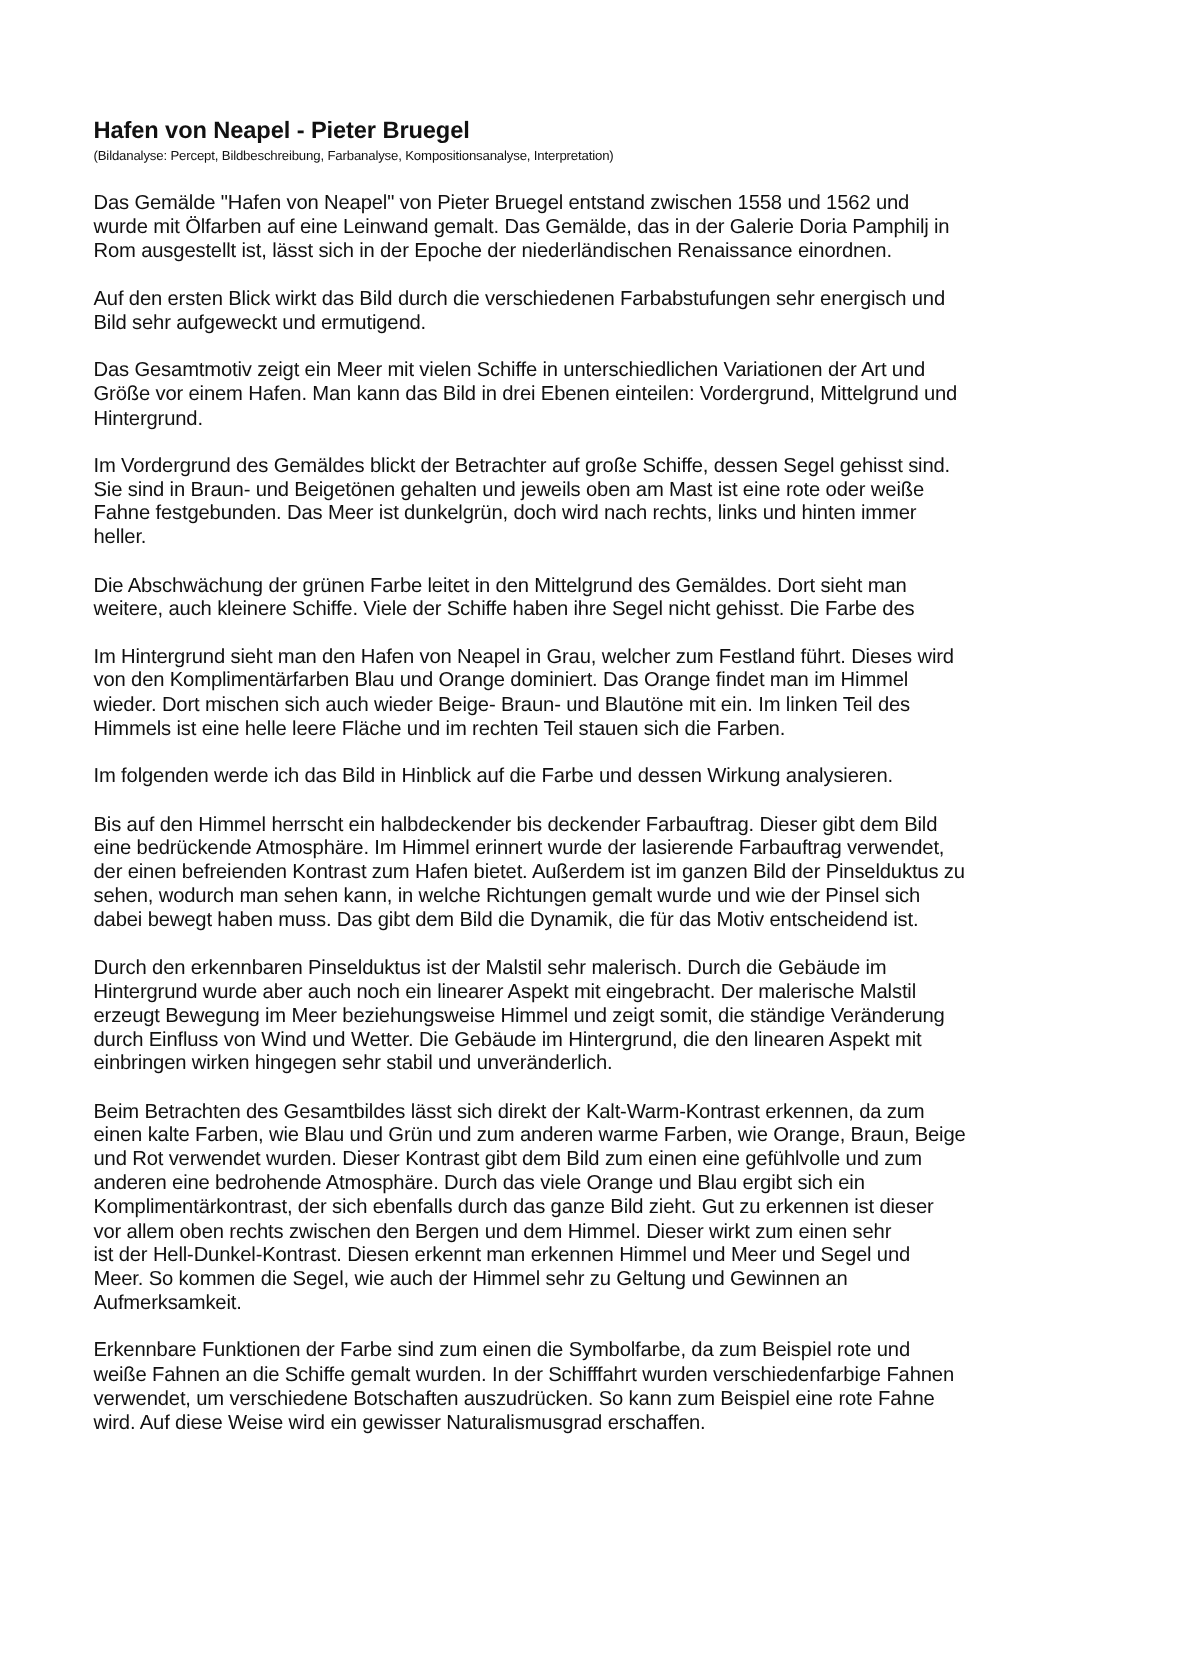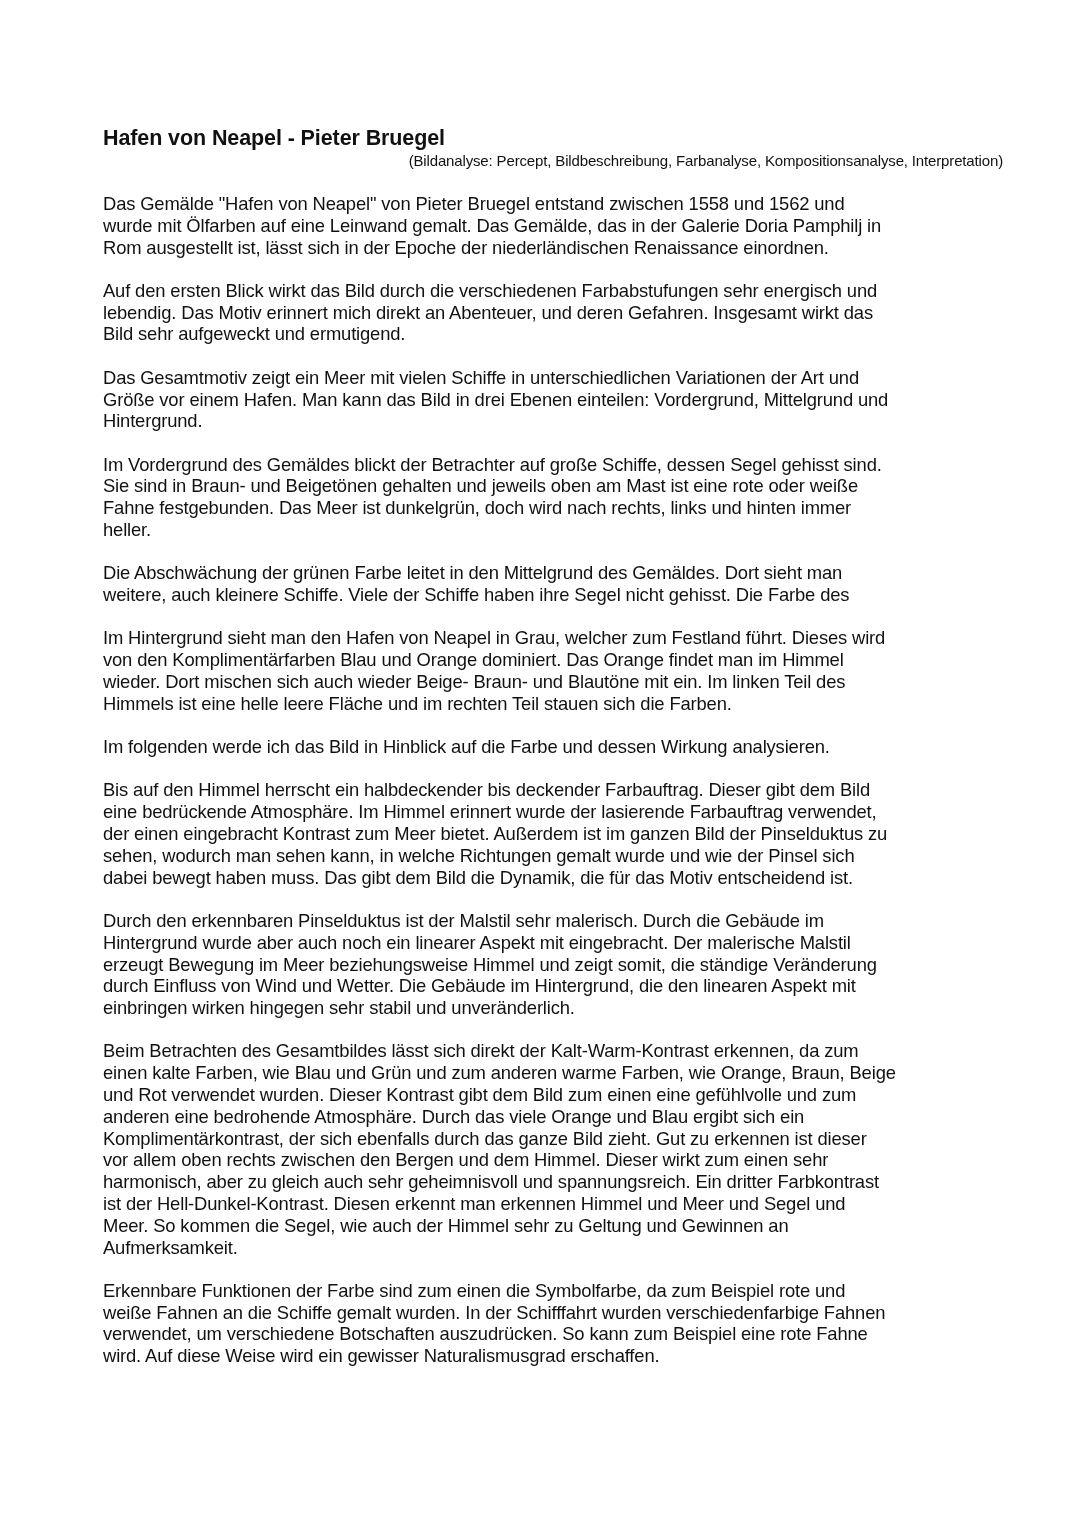--- a/index.html
+++ b/index.html
@@ -10,38 +10,36 @@
     body {
       width: 1080px;
       height: 1527px;
       position: relative;
       overflow: hidden;
       font-family: "Liberation Sans", "DejaVu Sans", sans-serif;
       color: #111111;
     }
     .page {
       position: absolute;
-      left: 103px;
+      left: 85px;
       top: 106px;
       width: 900px;
-      margin-top: 20px;
     }
     .title {
       font-size: 21.5px;
       font-weight: bold;
       line-height: 24px;
       margin: 0;
       letter-spacing: -0.1px;
     }
     .subtitle {
-      font-size: 15px;
+      font-size: 12px;
       line-height: 22px;
       margin: 0 0 21px 0;
       letter-spacing: -0.15px;
-      text-align: right;
     }
     .para {
       margin: 0 0 21.5px 0;
       font-size: 18.4px;
       line-height: 21.8px;
       letter-spacing: -0.15px;
     }
     .line {
       display: block;
       white-space: nowrap;
@@ -54,21 +52,20 @@
   <h1 class="title">Hafen von Neapel - Pieter Bruegel</h1>
   <p class="subtitle">(Bildanalyse: Percept, Bildbeschreibung, Farbanalyse, Kompositionsanalyse, Interpretation)</p>
   <div id="body-paragraphs">
       <p class="para">
         <span class="line">Das Gemälde "Hafen von Neapel" von Pieter Bruegel entstand zwischen 1558 und 1562 und</span>
         <span class="line">wurde mit Ölfarben auf eine Leinwand gemalt. Das Gemälde, das in der Galerie Doria Pamphilj in</span>
         <span class="line">Rom ausgestellt ist, lässt sich in der Epoche der niederländischen Renaissance einordnen.</span>
       </p>
       <p class="para">
         <span class="line">Auf den ersten Blick wirkt das Bild durch die verschiedenen Farbabstufungen sehr energisch und</span>
-        <span class="line">lebendig. Das Motiv erinnert mich direkt an Abenteuer, und deren Gefahren. Insgesamt wirkt das</span>
         <span class="line">Bild sehr aufgeweckt und ermutigend.</span>
       </p>
       <p class="para">
         <span class="line">Das Gesamtmotiv zeigt ein Meer mit vielen Schiffe in unterschiedlichen Variationen der Art und</span>
         <span class="line">Größe vor einem Hafen. Man kann das Bild in drei Ebenen einteilen: Vordergrund, Mittelgrund und</span>
         <span class="line">Hintergrund.</span>
       </p>
       <p class="para">
         <span class="line">Im Vordergrund des Gemäldes blickt der Betrachter auf große Schiffe, dessen Segel gehisst sind.</span>
         <span class="line">Sie sind in Braun- und Beigetönen gehalten und jeweils oben am Mast ist eine rote oder weiße</span>
@@ -84,39 +81,38 @@
         <span class="line">von den Komplimentärfarben Blau und Orange dominiert. Das Orange findet man im Himmel</span>
         <span class="line">wieder. Dort mischen sich auch wieder Beige- Braun- und Blautöne mit ein. Im linken Teil des</span>
         <span class="line">Himmels ist eine helle leere Fläche und im rechten Teil stauen sich die Farben.</span>
       </p>
       <p class="para">
         <span class="line">Im folgenden werde ich das Bild in Hinblick auf die Farbe und dessen Wirkung analysieren.</span>
       </p>
       <p class="para">
         <span class="line">Bis auf den Himmel herrscht ein halbdeckender bis deckender Farbauftrag. Dieser gibt dem Bild</span>
         <span class="line">eine bedrückende Atmosphäre. Im Himmel erinnert wurde der lasierende Farbauftrag verwendet,</span>
-        <span class="line">der einen eingebracht Kontrast zum Meer bietet. Außerdem ist im ganzen Bild der Pinselduktus zu</span>
+        <span class="line">der einen befreienden Kontrast zum Hafen bietet. Außerdem ist im ganzen Bild der Pinselduktus zu</span>
         <span class="line">sehen, wodurch man sehen kann, in welche Richtungen gemalt wurde und wie der Pinsel sich</span>
         <span class="line">dabei bewegt haben muss. Das gibt dem Bild die Dynamik, die für das Motiv entscheidend ist.</span>
       </p>
       <p class="para">
         <span class="line">Durch den erkennbaren Pinselduktus ist der Malstil sehr malerisch. Durch die Gebäude im</span>
         <span class="line">Hintergrund wurde aber auch noch ein linearer Aspekt mit eingebracht. Der malerische Malstil</span>
         <span class="line">erzeugt Bewegung im Meer beziehungsweise Himmel und zeigt somit, die ständige Veränderung</span>
         <span class="line">durch Einfluss von Wind und Wetter. Die Gebäude im Hintergrund, die den linearen Aspekt mit</span>
         <span class="line">einbringen wirken hingegen sehr stabil und unveränderlich.</span>
       </p>
       <p class="para">
         <span class="line">Beim Betrachten des Gesamtbildes lässt sich direkt der Kalt-Warm-Kontrast erkennen, da zum</span>
         <span class="line">einen kalte Farben, wie Blau und Grün und zum anderen warme Farben, wie Orange, Braun, Beige</span>
         <span class="line">und Rot verwendet wurden. Dieser Kontrast gibt dem Bild zum einen eine gefühlvolle und zum</span>
         <span class="line">anderen eine bedrohende Atmosphäre. Durch das viele Orange und Blau ergibt sich ein</span>
         <span class="line">Komplimentärkontrast, der sich ebenfalls durch das ganze Bild zieht. Gut zu erkennen ist dieser</span>
         <span class="line">vor allem oben rechts zwischen den Bergen und dem Himmel. Dieser wirkt zum einen sehr</span>
-        <span class="line">harmonisch, aber zu gleich auch sehr geheimnisvoll und spannungsreich. Ein dritter Farbkontrast</span>
         <span class="line">ist der Hell-Dunkel-Kontrast. Diesen erkennt man erkennen Himmel und Meer und Segel und</span>
         <span class="line">Meer. So kommen die Segel, wie auch der Himmel sehr zu Geltung und Gewinnen an</span>
         <span class="line">Aufmerksamkeit.</span>
       </p>
       <p class="para">
         <span class="line">Erkennbare Funktionen der Farbe sind zum einen die Symbolfarbe, da zum Beispiel rote und</span>
         <span class="line">weiße Fahnen an die Schiffe gemalt wurden. In der Schifffahrt wurden verschiedenfarbige Fahnen</span>
         <span class="line">verwendet, um verschiedene Botschaften auszudrücken. So kann zum Beispiel eine rote Fahne</span>
         <span class="line">wird. Auf diese Weise wird ein gewisser Naturalismusgrad erschaffen.</span>
       </p>

